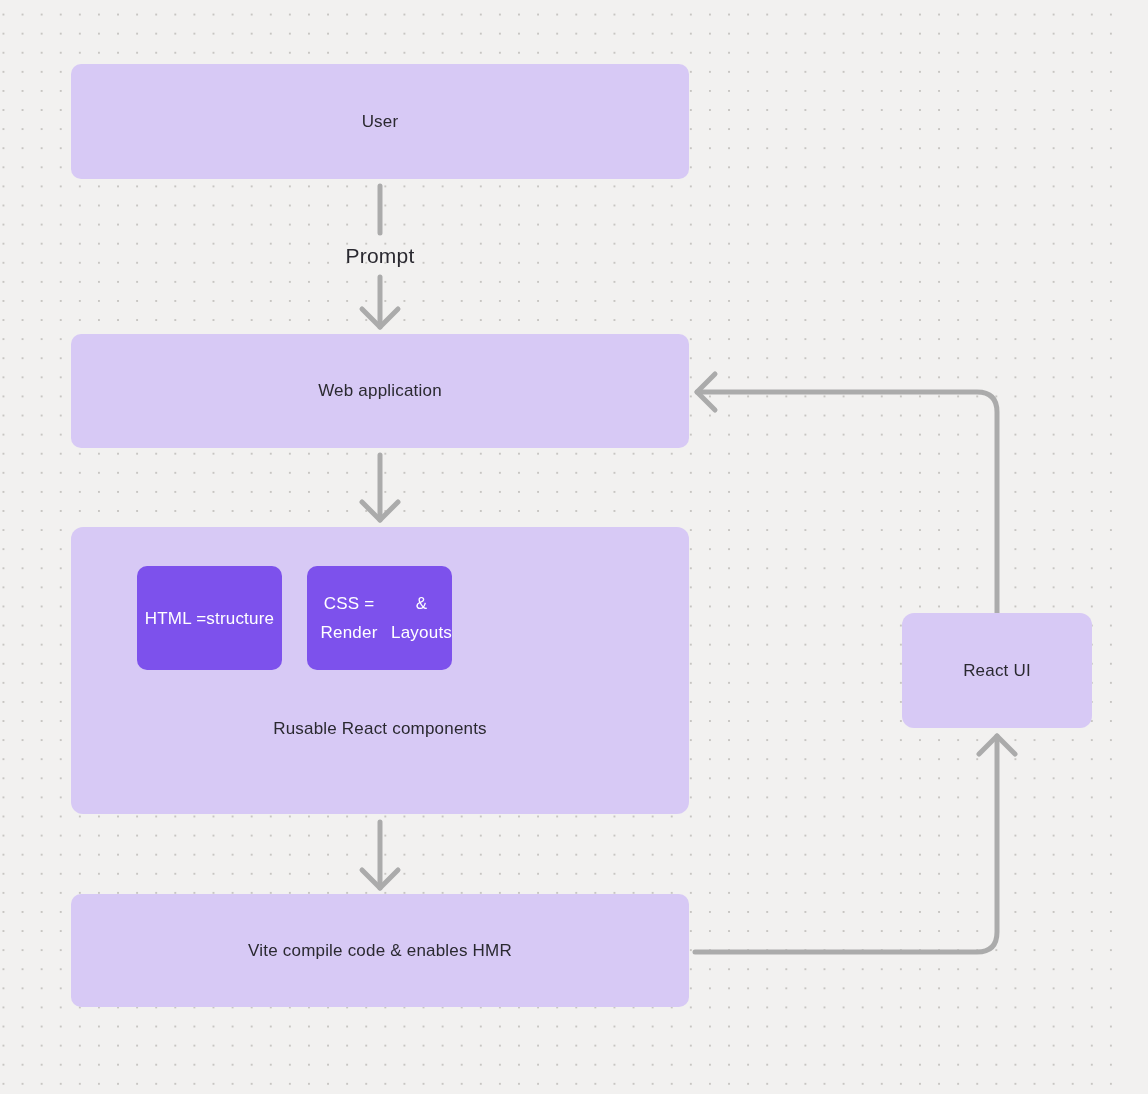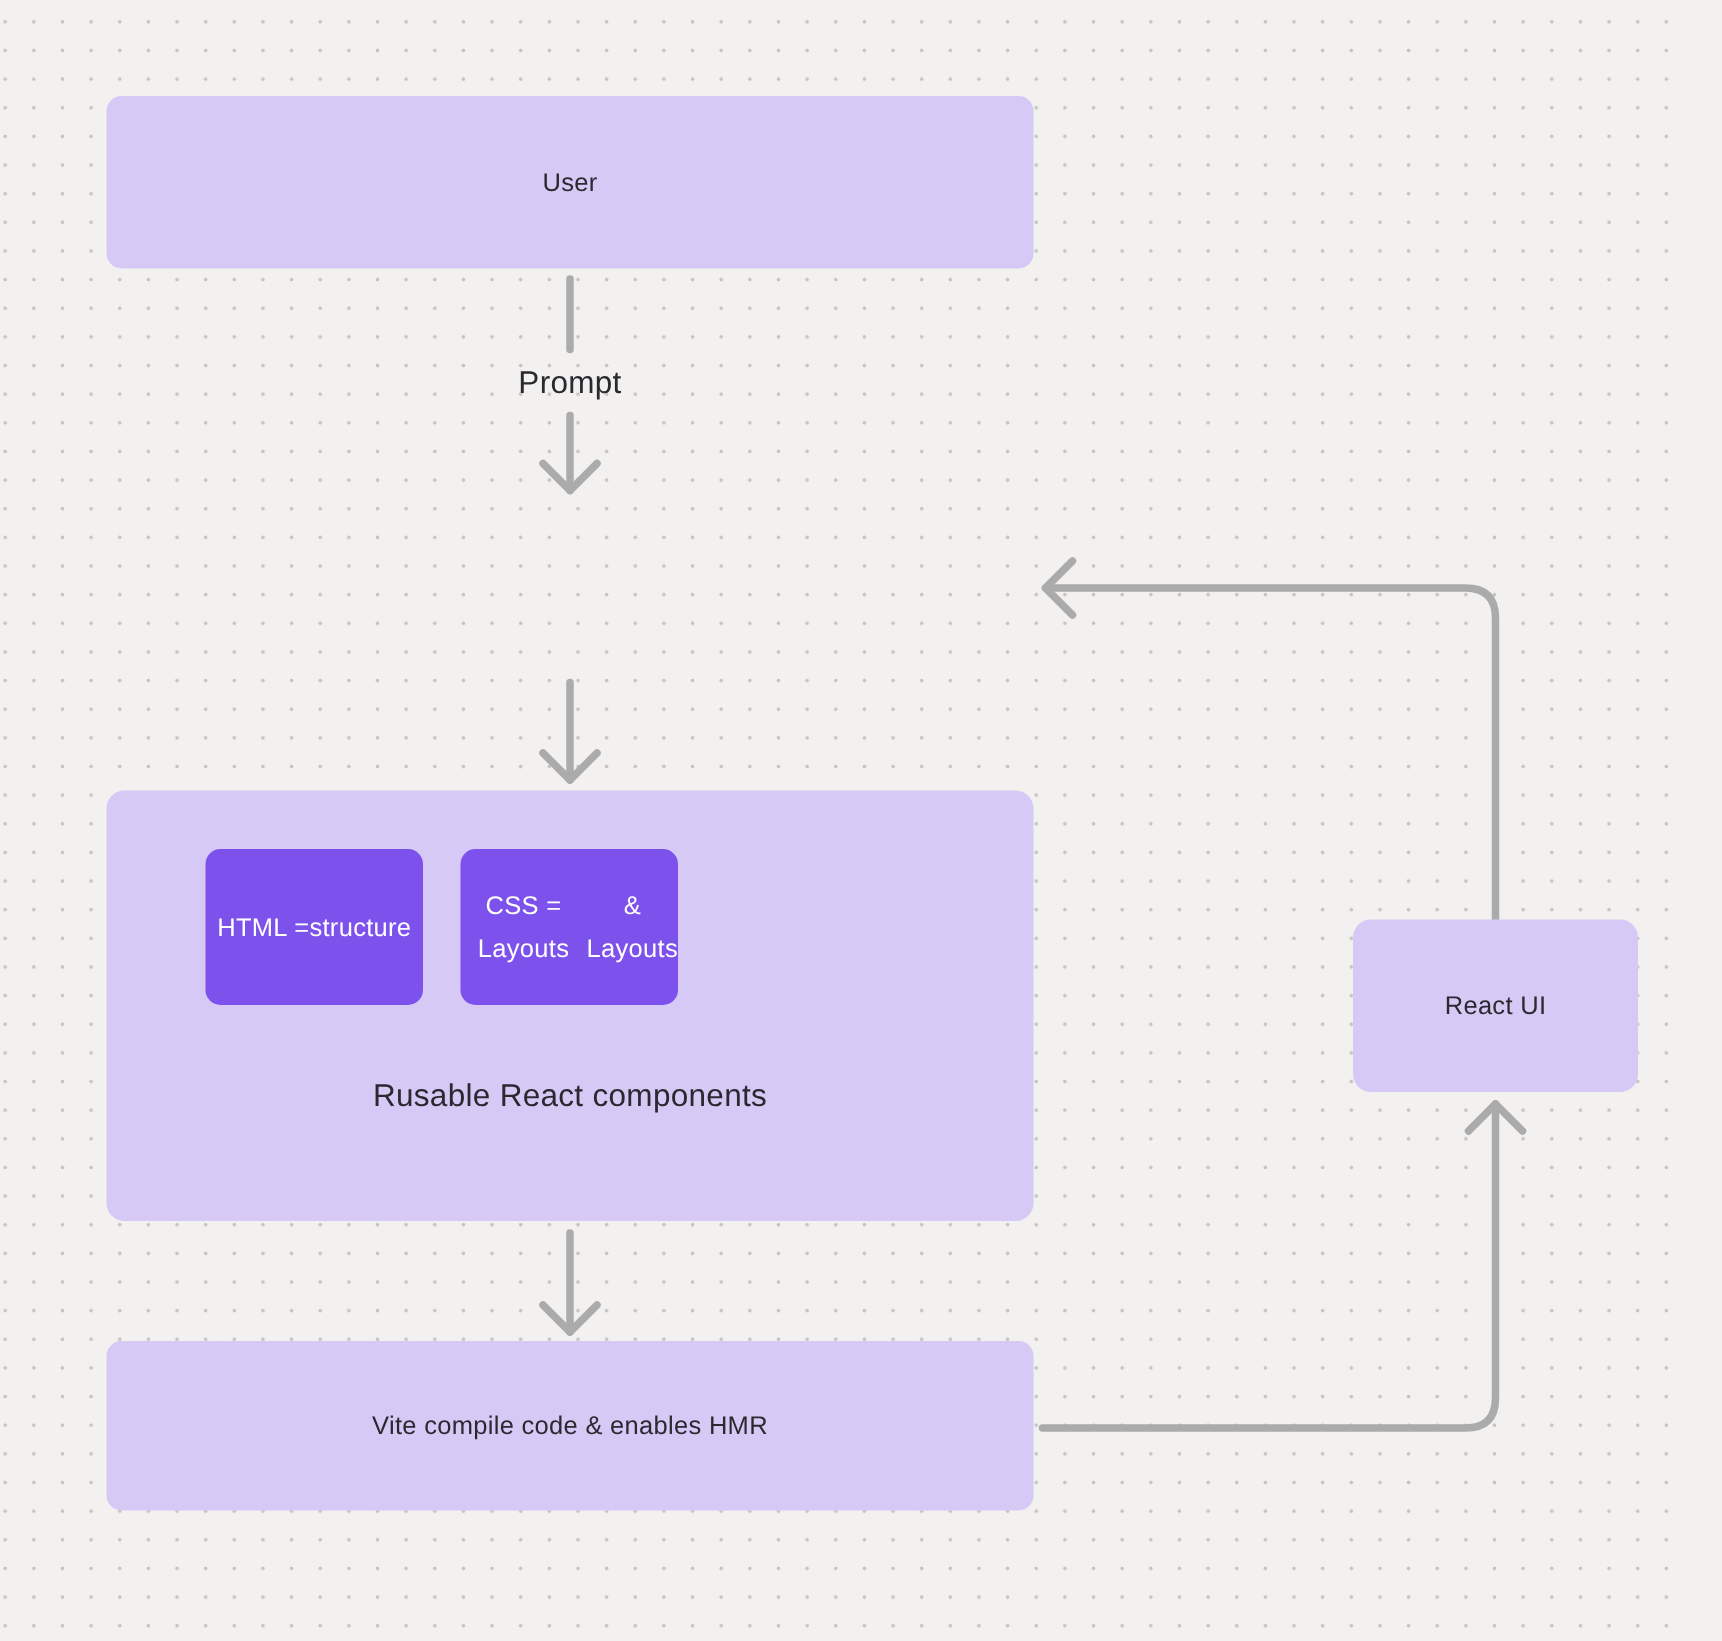--- a/index.html
+++ b/index.html
@@ -67,21 +67,21 @@
     color:var(--text_on_purple);
     font-size:17px;font-weight:500;
     line-height:29px;
     text-align:center;
     letter-spacing:.2px;
   }
   .components-caption{
     position:absolute;left:0;right:0;top:192px;
     text-align:center;
     color:var(--text);
-    font-size:21px;font-weight:500;
+    font-size:17px;font-weight:500;
     letter-spacing:.2px;
   }
   .edge-label{
     position:absolute;left:280px;top:244px;width:200px;
     text-align:center;
     color:var(--text);
     font-size:21px;font-weight:500;
     letter-spacing:.2px;
   }
 </style>
@@ -108,29 +108,32 @@
     <path d="M997 613 L997 412 Q997 392 977 392 L697 392"></path>
     <polyline points="715,374 697,392 715,410"></polyline>
   </svg>
 
   <div class="node node--user">
     <span>User</span>
   </div>
 
   <div class="edge-label">Prompt</div>
 
+  <div class="node node--web">
+    <span>Web application</span>
+  </div>
 
   <div class="node node--components">
     <div class="components-row">
       <div class="inner-box">
         <span>HTML =</span>
         <span>structure</span>
       </div>
       <div class="inner-box">
-        <span>CSS = Layouts</span>
+        <span>CSS = Render</span>
         <span>&amp; Layouts</span>
       </div>
     </div>
     <div class="components-caption">Rusable React components</div>
   </div>
 
   <div class="node node--vite">
     <span>Vite compile code &amp; enables HMR</span>
   </div>
 

